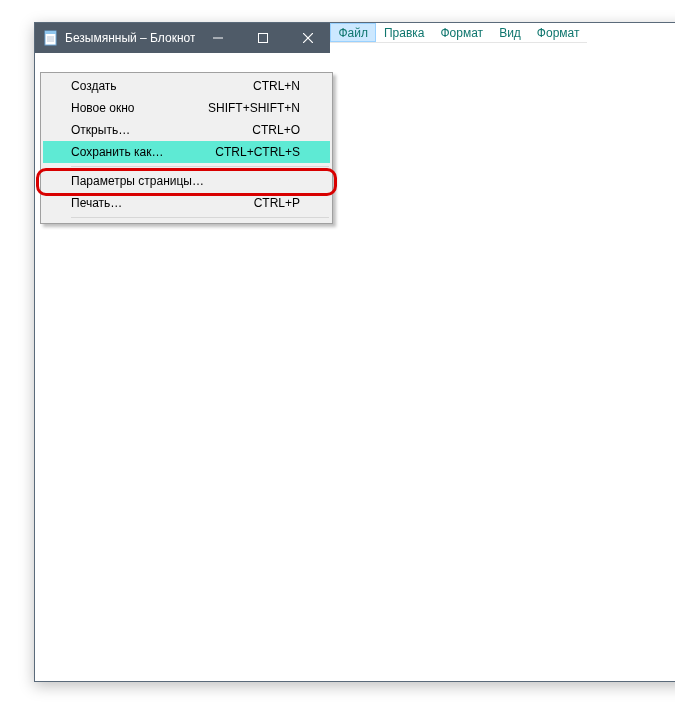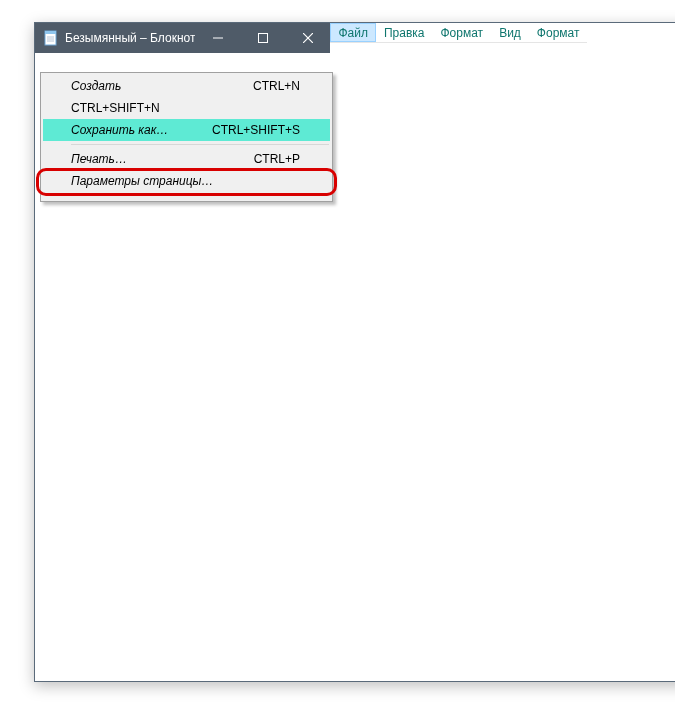--- a/index.html
+++ b/index.html
@@ -114,21 +114,21 @@
       padding: 2px;
     }
     .ddrow {
       display: flex;
       align-items: center;
       height: 22px;
       padding: 0 30px 0 28px;
       color: #000;
       position: relative;
     }
-    .ddrow .lbl { flex: 1; white-space: nowrap; font-style: italic; }
+    .ddrow .lbl { flex: 1; white-space: nowrap; }
     .ddrow .sc { color: #000; font-size: 12px; white-space: nowrap; }
     .ddsep {
       height: 1px;
       background: #d7d7d7;
       margin: 3px 1px 3px 28px;
     }
     .ddrow.selected {
       background: #5eead4;
     }
     
@@ -202,31 +202,36 @@
     </div>
   </div>
 </div>
 
 <div class="dropdown">
   <div class="ddrow">
     <span class="lbl">Создать</span>
     <span class="sc">CTRL+N</span>
   </div>
   <div class="ddrow">
-    <span class="sc">CTRL+SHIFT+N</span>
+    <span class="lbl">Новое окно</span>
+    <span class="sc">SHIFT+SHIFT+N</span>
+  </div>
+  <div class="ddrow">
+    <span class="lbl">Открыть…</span>
+    <span class="sc">CTRL+O</span>
   </div>
   <div class="ddrow selected">
     <span class="lbl">Сохранить как…</span>
-    <span class="sc">CTRL+SHIFT+S</span>
+    <span class="sc">CTRL+CTRL+S</span>
   </div>
   <div class="ddsep"></div>
+  <div class="ddrow">
+    <span class="lbl">Параметры страницы…</span>
+    <span class="sc"></span>
+  </div>
   <div class="ddrow">
     <span class="lbl">Печать…</span>
     <span class="sc">CTRL+P</span>
   </div>
-  <div class="ddrow">
-    <span class="lbl">Параметры страницы…</span>
-    <span class="sc"></span>
-  </div>
   <div class="ddsep"></div>
 </div>
 
 <div class="red-highlight" style="left:36px; top:168px; width:301px; height:28px;"></div>
 
 </body></html>

